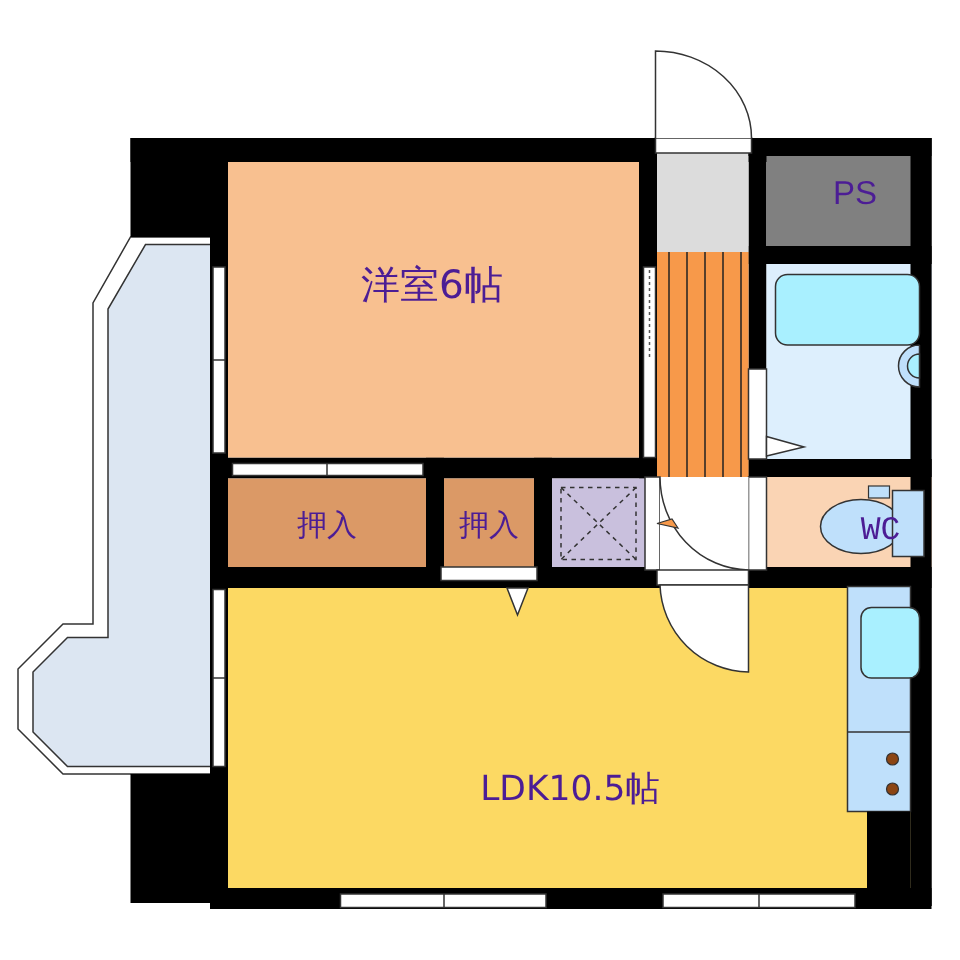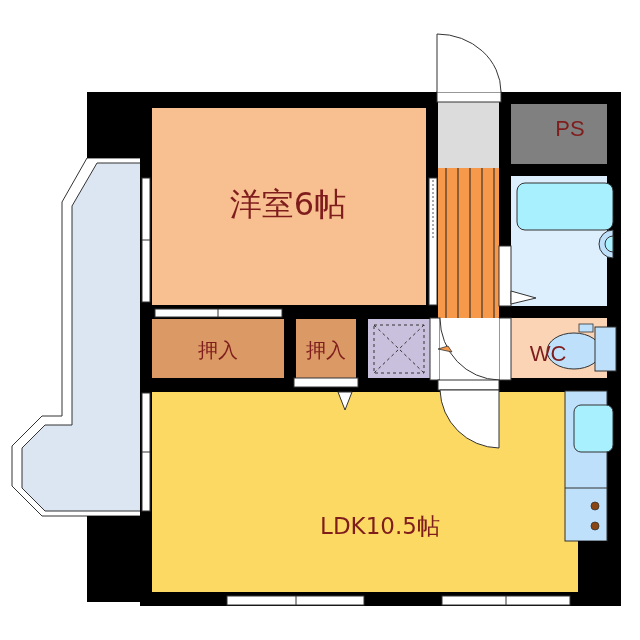--- a/index.html
+++ b/index.html
@@ -1,18 +1,18 @@
 <!DOCTYPE html>
 <html><head>
   <meta charset="utf-8">
   <style>
     html, body { margin:0; padding:0; background:#ffffff; }
     body { width:640px; height:640px; position:relative; overflow:hidden; font-family:"DejaVu Sans", sans-serif; }
     svg { position:absolute; left:0; top:0; }
-    .label { position:absolute; color:#7f1d1d; white-space:nowrap; transform:translate(-50%,-50%); }
+    .label { position:absolute; color:#4c1d95; white-space:nowrap; transform:translate(-50%,-50%); }
   </style>
 </head>
 <body>
 
 <svg width="640" height="640" viewBox="0 0 640 640">
 
   <g>
     <polygon points="87,158 146,158 146,516 87,516 42,516 12,486 12,446 42,416 62,416 62,202" fill="#ffffff" stroke="#333" stroke-width="1"></polygon>
     <polygon points="97,163 146,163 146,511 45,511 22,488 22,448 45,425 72,425 72,206" fill="#DCE6F2" stroke="#333" stroke-width="1"></polygon>
   </g>
@@ -125,18 +125,18 @@
   </g>
 
   <g>
     <rect x="227" y="596" width="137" height="9" fill="#fff" stroke="#333" stroke-width="1"></rect>
     <line x1="296" y1="596" x2="296" y2="605" stroke="#333" stroke-width="1"></line>
     <rect x="442" y="596" width="128" height="9" fill="#fff" stroke="#333" stroke-width="1"></rect>
     <line x1="506" y1="596" x2="506" y2="605" stroke="#333" stroke-width="1"></line>
   </g>
 </svg>
 
-<div class="label" style="left:288px; top:205px; font-size:32px;">洋室6帖</div>
+<div class="label" style="left:288px; top:190px; font-size:26px;">洋室6帖</div>
 <div class="label" style="left:380px; top:494px; font-size:23px;margin-top:32px;">LDK10.5帖</div>
 <div class="label" style="left:218px; top:350px; font-size:20px;">押入</div>
 <div class="label" style="left:326px; top:350px; font-size:20px;">押入</div>
 <div class="label" style="left:570px; top:129px; font-size:22px; font-family:'Liberation Sans', sans-serif;">PS</div>
-<div class="label" style="left:548px; top:354px; font-size:22px; font-family:Liberation Sans, sans-serif;text-align:center;">WC</div>
+<div class="label" style="left:587px; top:354px; font-size:22px; font-family:Liberation Mono, monospace;text-align:center;">WC</div>
 
 </body></html>

